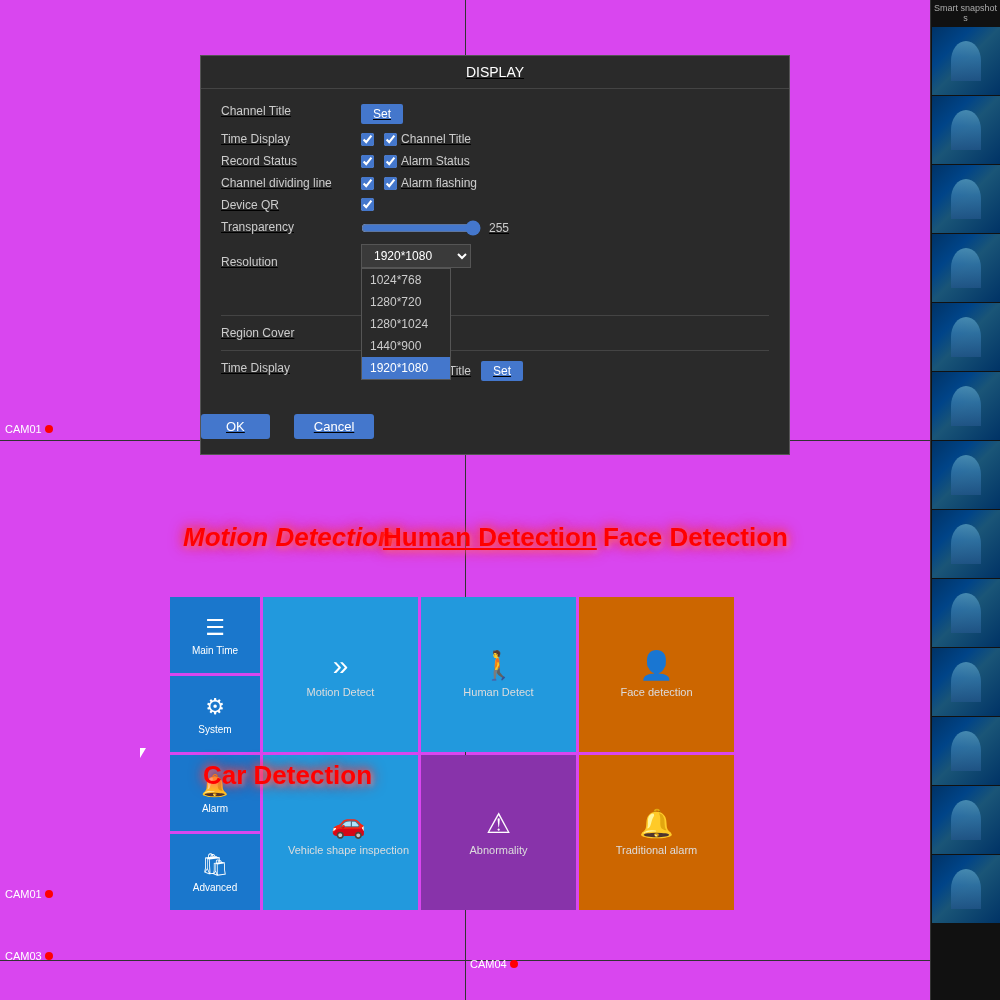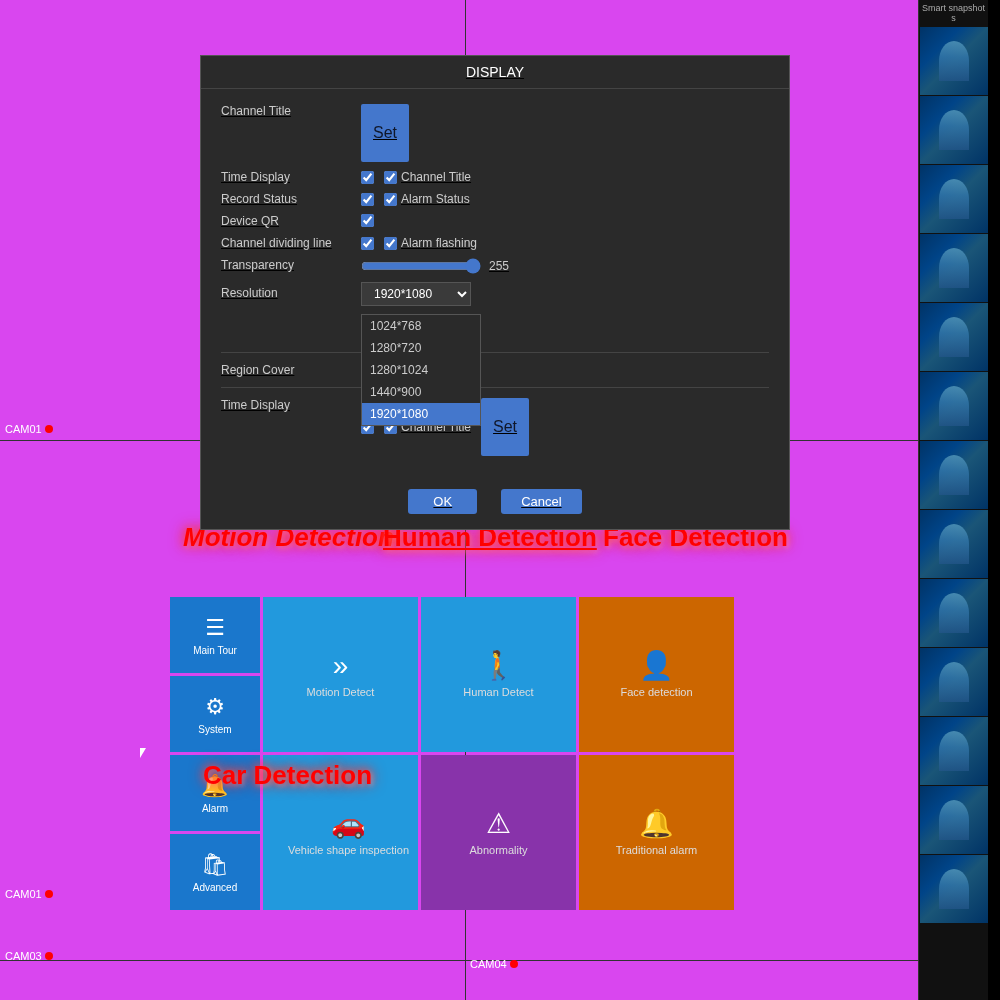--- a/index.html
+++ b/index.html
@@ -17,21 +17,21 @@
       position: absolute;
       top: 0; left: 0;
       width: 930px;
       height: 1000px;
       background: #d946ef;
     }
 
     
     .right-panel {
       position: absolute;
-      top: 0; right: 12px;
+      top: 0; right: 0;
       width: 70px;
       height: 1000px;
       background: #111;
       border-left: 1px solid #333;
       overflow: hidden;
     }
 
     .smart-snapshot-label {
       color: #aaa;
       font-size: 9px;
@@ -139,24 +139,24 @@
     }
 
     .dialog-row .right-group {
       display: flex;
       align-items: center;
       gap: 10px;
     }
 
     .set-btn {
       background: #4477cc;
-      color: #0f172a;
+      color: #ffffff;
       border: none;
-      padding: 20px 12px;
-      font-size: 16px;
+      padding: 3px 12px;
+      font-size: 12px;
       cursor: pointer;
       border-radius: 2px;
     }
 
     .checkbox-item {
       display: flex;
       align-items: center;
       gap: 4px;
       font-size: 12px;
       color: #ccc;
@@ -180,46 +180,46 @@
     .resolution-row {
       display: flex;
       align-items: flex-start;
       margin-bottom: 8px;
     }
 
     .resolution-label {
       min-width: 140px;
       color: #ccc;
       font-size: 12px;
-      margin-top: 4px;
+      margin-top: 11px;
     }
 
     .resolution-select-wrapper {
       position: relative;
       border-radius: 9px;
     }
 
     .resolution-select {
       background: #3a3a3a;
       color: #fff;
       border: 1px solid #555;
       padding: 3px 8px;
       font-size: 12px;
       width: 110px;
       cursor: pointer;
     }
 
     .dropdown-list {
       position: absolute;
-      top: 32px;
+      top: 24px;
       left: 0;
       background: #2a2a2a;
       border: 1px solid #555;
       z-index: 200;
-      width: 120px;
+      width: 90px;
     }
 
     .dropdown-item {
       padding: 4px 8px;
       color: #ccc;
       font-size: 12px;
       cursor: pointer;
     }
 
     .dropdown-item:hover, .dropdown-item.selected {
@@ -240,21 +240,21 @@
     }
 
     .divider-line {
       border: none;
       border-top: 1px solid #444;
       margin: 10px 0;
     }
 
     .dialog-footer {
       display: flex;
-      justify-content: center;
+      justify-content: flex-start;
       gap: 24px;
       padding: 10px 0 15px;
     }
 
     .ok-btn {
       background: #4477cc;
       color: #fff;
       border: none;
       padding: 5px 25px;
       font-size: 13px;
@@ -484,36 +484,36 @@
           <input type="checkbox" checked="" style="">
         </div>
         <div class="checkbox-item">
           <input type="checkbox" checked="" style="">
           <span>Alarm Status</span>
         </div>
       </div>
     </div>
 
     <div class="dialog-row">
+      <label>Channel dividing line</label>
+      <div class="right-group">
+        <div class="checkbox-item">
+          <input type="checkbox" checked="" style="">
+        </div>
+        <div class="checkbox-item">
+          <input type="checkbox" checked="" style="">
+          <span>Alarm flashing</span>
+        </div>
+      </div>
+    </div>
+
+    <div class="dialog-row">
       <label>Device QR</label>
       <div class="checkbox-item">
         <input type="checkbox" checked="" style="">
-      </div>
-    </div>
-
-    <div class="dialog-row">
-      <label>Channel dividing line</label>
-      <div class="right-group">
-        <div class="checkbox-item">
-          <input type="checkbox" checked="" style="">
-        </div>
-        <div class="checkbox-item">
-          <input type="checkbox" checked="" style="">
-          <span>Alarm flashing</span>
-        </div>
       </div>
     </div>
 
     <div class="dialog-row">
       <label>Transparency</label>
       <div class="slider-container">
         <input type="range" class="transparency-slider" min="0" max="255" value="255" style="">
         <span>255</span>
       </div>
     </div>
@@ -571,21 +571,21 @@
     <button class="ok-btn">OK</button>
     <button class="cancel-btn">Cancel</button>
   </div>
 </div>
 
 <div class="menu-overlay">
 
   <div class="sidebar-tiles">
     <div class="sidebar-tile">
       <span class="sidebar-tile-icon">☰</span>
-      <span>Main Tour</span>
+      <span>Main Time</span>
     </div>
     <div class="sidebar-tile">
       <span class="sidebar-tile-icon">⚙</span>
       <span>System</span>
     </div>
     <div class="sidebar-tile">
       <span class="sidebar-tile-icon">🔔</span>
       <span>Alarm</span>
     </div>
     <div class="sidebar-tile">

